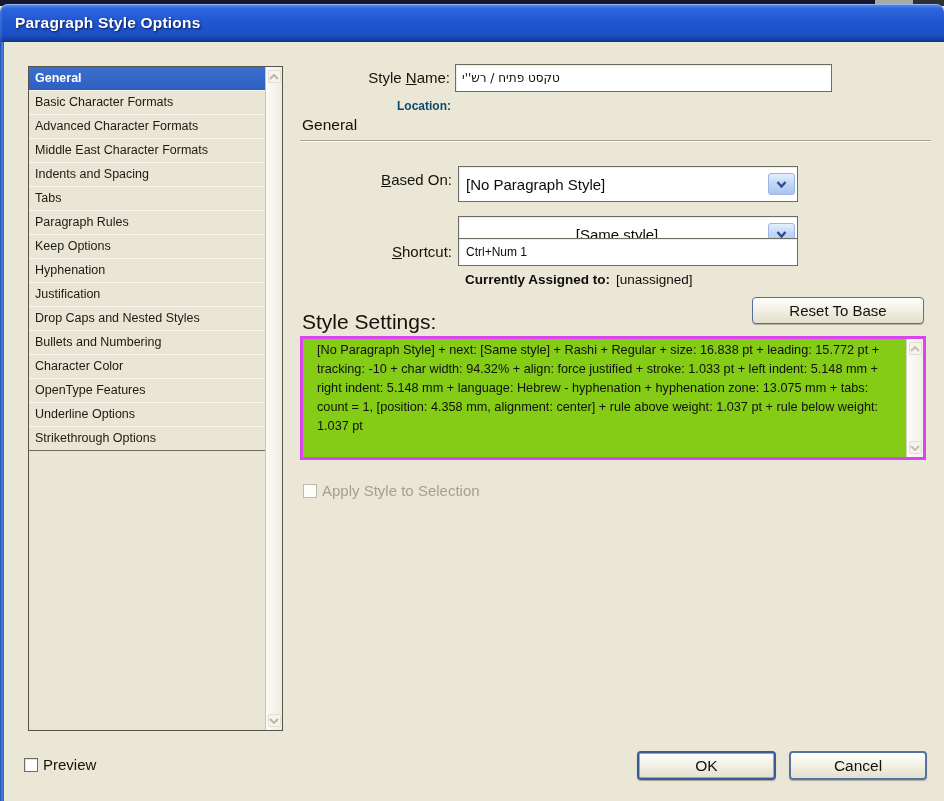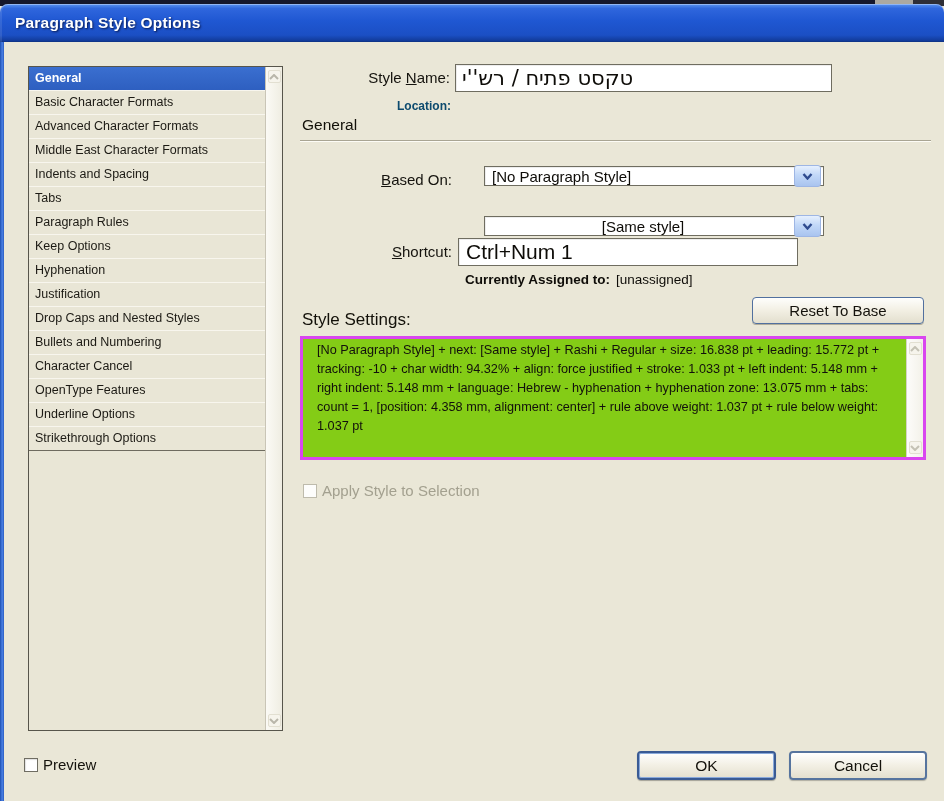--- a/index.html
+++ b/index.html
@@ -37,50 +37,50 @@
     display:flex; flex-direction:column; justify-content:space-between; align-items:center; padding:3px 0; }
   .scroll-btn { width:13px; height:13px; display:flex; align-items:center; justify-content:center;
     border-radius:2px; background:#F6F4EC; border:1px solid #E2DFD1; }
 
   
   .row-label { position:absolute; left:300px; width:152px; height:28px; line-height:28px;
     text-align:right; font-size:15px; color:#15130E; }
   .mnemonic { text-decoration:underline; }
 
   .text-field { position:absolute; background:#fff; border:1px solid #6F6D60;
-    box-shadow:inset 1px 1px 0 rgba(0,0,0,0.07); font-size:21px; color:#0E0C08; }
+    box-shadow:inset 1px 1px 0 rgba(0,0,0,0.07); font-size:12px; color:#0E0C08; }
   .style-name-field { left:455px; top:64px; width:377px; height:28px; line-height:26px; padding:0 6px;
     font-family:"DejaVu Sans","Liberation Sans",sans-serif; text-align:left; }
   .shortcut-field { left:458px; top:238px; width:340px; height:28px; line-height:26px; padding:0 7px; }
 
   .location-label { position:absolute; left:397px; top:99px; font-size:12px; font-weight:bold; color:#0c4a6e; }
 
   .section-title { position:absolute; left:302px; top:116px; font-size:15.5px; color:#131109; }
   .section-rule { position:absolute; left:300px; top:140px; width:631px; height:0;
     border-top:1px solid #A9A593; border-bottom:1px solid #FDFCF6; }
 
-  .combo { position:absolute; left:458px; width:340px; height:20px; background:#fff;
+  .combo { position:absolute; left:458px; width:340px; height:36px; background:#fff;
     border:1px solid #6F6D60; box-shadow:inset 1px 1px 0 rgba(0,0,0,0.07);
-    display:flex; align-items:center;margin-left:26px; }
+    display:flex; align-items:center; }
   .combo-text { flex:1; padding-left:7px; font-size:15px; color:#0E0C08; }
   .combo-btn { width:27px; height:22px; margin:2px 2px 2px 0; border-radius:3px;
     border:1px solid #9EB6E4;
     background:linear-gradient(180deg,#E6F0FE,#C2D8F8 45%,#A9C4EF);
     display:flex; align-items:center; justify-content:center; }
 
   .assigned-line { position:absolute; left:465px; top:272px; font-size:13.5px; color:#0E0C08; }
   .assigned-label { font-weight:bold; margin-right:6px; }
 
   .reset-btn { position:absolute; left:752px; top:297px; width:172px; height:27px;
     border-radius:4px; border:1px solid #51709F;
     background:linear-gradient(180deg,#FEFEFC,#F2EFE3 50%,#E3DFCE);
     box-shadow:0 1px 0 rgba(120,115,95,0.5);
     font-size:15px; color:#14120C; display:flex; align-items:center; justify-content:center; }
 
-  .settings-label { position:absolute; left:302px; top:310px; font-size:17px; color:#131109; }
+  .settings-label { position:absolute; left:302px; top:310px; font-size:21px; color:#131109; }
   .settings-box { position:absolute; left:300px; top:336px; width:626px; height:124px;
     border:3px solid #d946ef; background:#84cc16; display:flex;padding-left:8px; }
   .settings-text { flex:1; padding:2px 6px; font-size:12.7px; line-height:19px; color:#12100C; }
   .settings-scroll { width:17px; background:linear-gradient(90deg,#FDFCFA,#F3F1E9);
     border-left:1px solid #D6D3C5; display:flex; flex-direction:column;
     justify-content:space-between; align-items:center; padding:3px 1px; }
 
   .checkbox-row { position:absolute; display:flex; align-items:center; gap:5px; }
   .apply-row { left:303px; top:482px; }
   .checkbox { width:14px; height:14px; display:inline-block; background:#FDFDFB; }
@@ -120,21 +120,21 @@
         <div class="sidebar-item"><span>Advanced Character Formats</span></div>
         <div class="sidebar-item"><span>Middle East Character Formats</span></div>
         <div class="sidebar-item"><span>Indents and Spacing</span></div>
         <div class="sidebar-item"><span>Tabs</span></div>
         <div class="sidebar-item"><span>Paragraph Rules</span></div>
         <div class="sidebar-item"><span>Keep Options</span></div>
         <div class="sidebar-item"><span>Hyphenation</span></div>
         <div class="sidebar-item"><span>Justification</span></div>
         <div class="sidebar-item"><span>Drop Caps and Nested Styles</span></div>
         <div class="sidebar-item"><span>Bullets and Numbering</span></div>
-        <div class="sidebar-item"><span>Character Cancel</span></div>
+        <div class="sidebar-item"><span>Character Color</span></div>
         <div class="sidebar-item"><span>OpenType Features</span></div>
         <div class="sidebar-item"><span>Underline Options</span></div>
         <div class="sidebar-item"><span>Strikethrough Options</span></div>
       </div>
     <div class="sidebar-scroll">
       <span class="scroll-btn">
         <svg width="10" height="6" viewBox="0 0 10 6">
             <path d="M1 5 L5 1 L9 5" fill="none" stroke="#B9B6AA" stroke-width="2"></path>
           </svg>
       </span>

